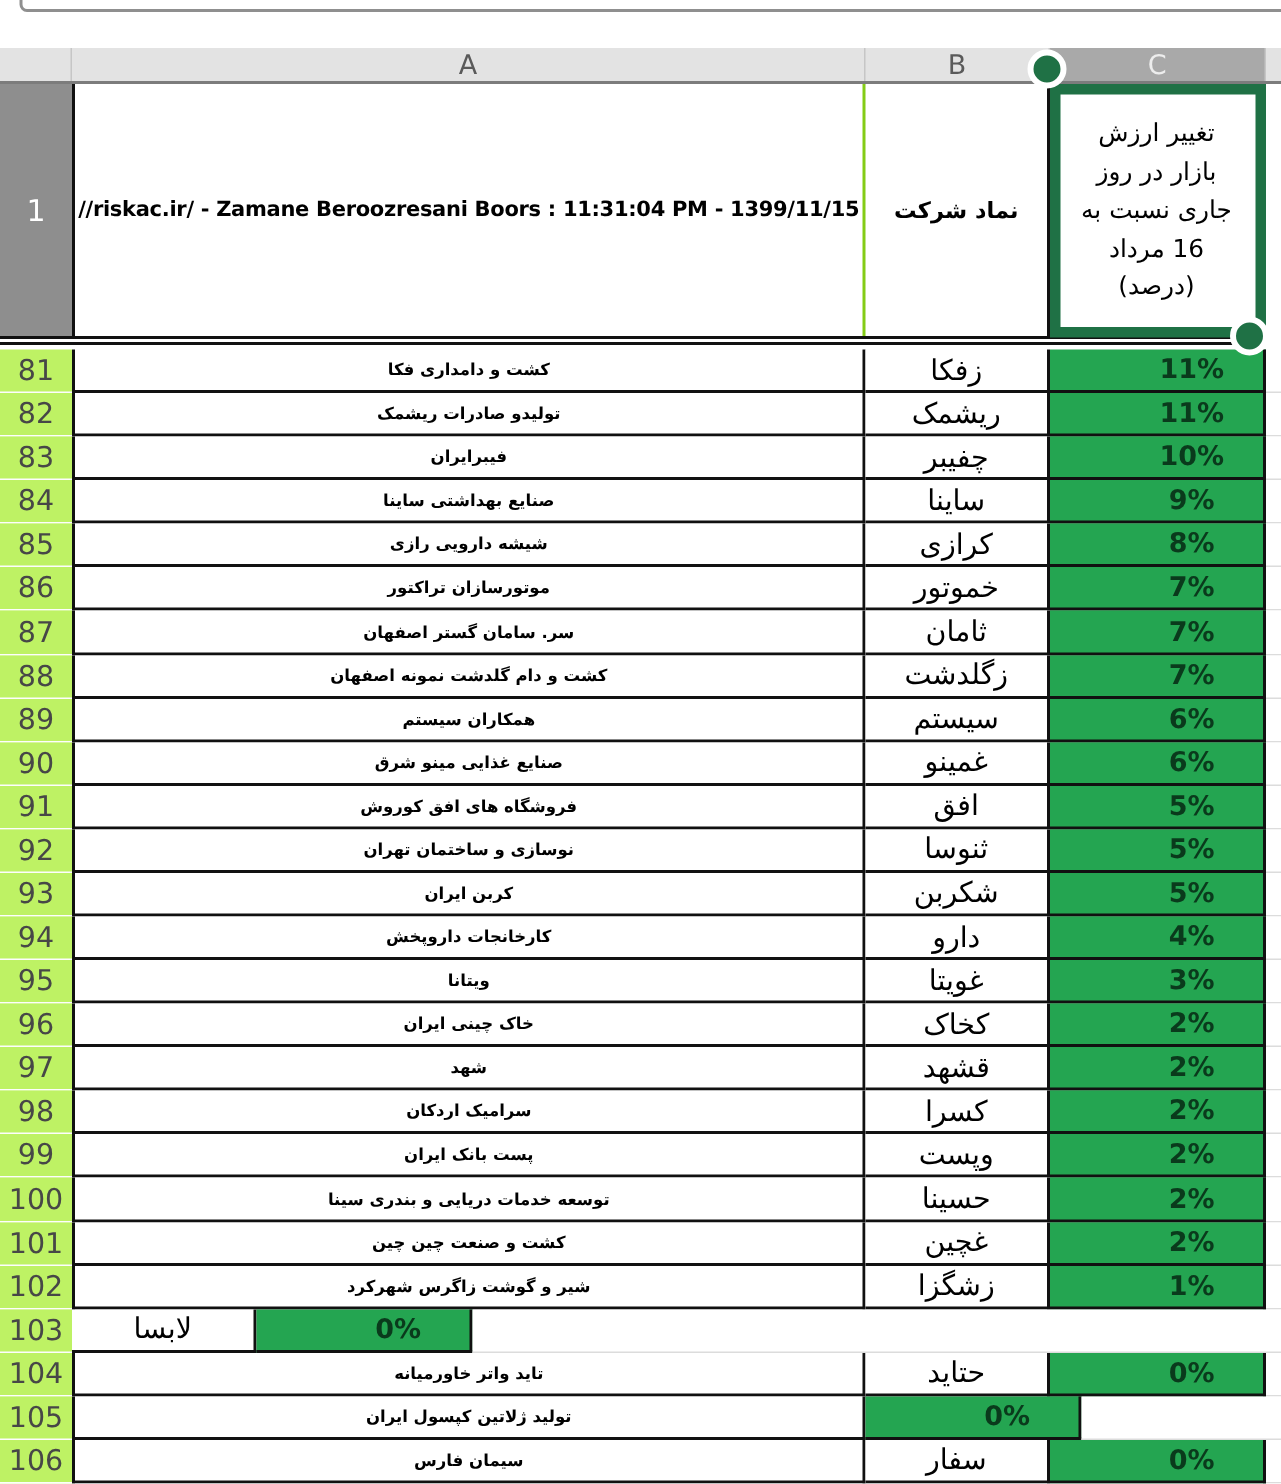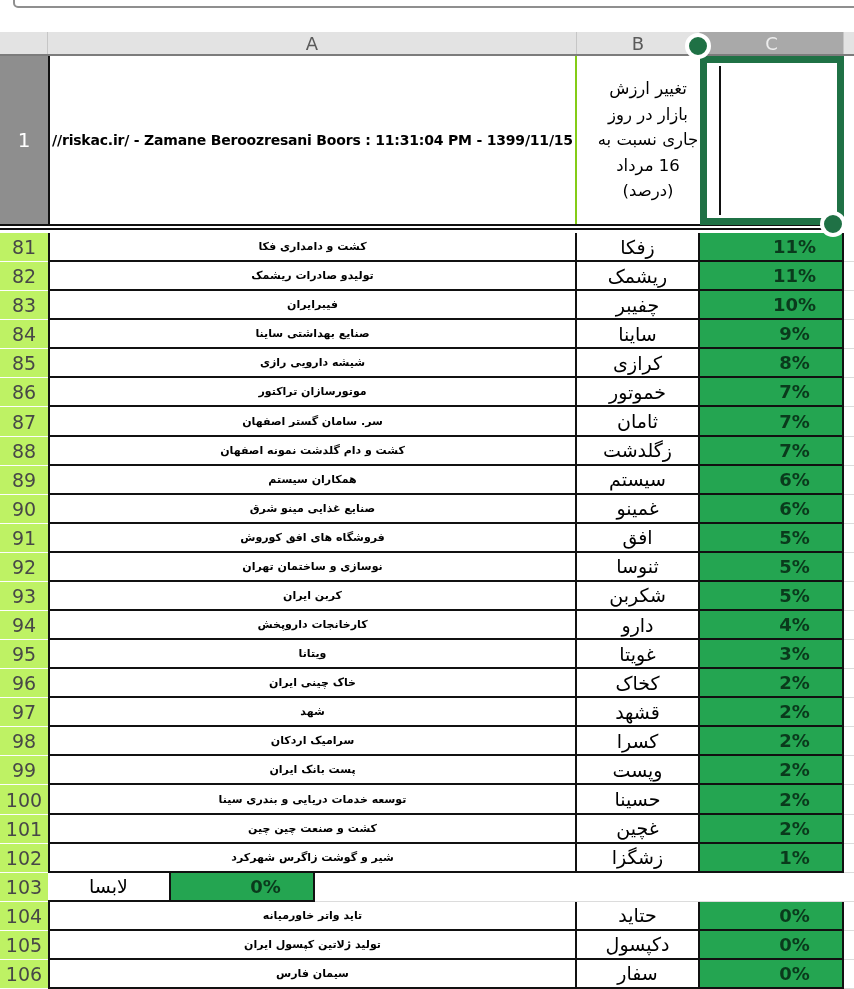--- a/index.html
+++ b/index.html
@@ -75,20 +75,21 @@
     <div class="hcell hcorner"></div>
     <div class="hcell hA">A</div>
     <div class="hcell hB">B</div>
     <div class="hcell hC">C</div>
     <div class="hcell hD"></div>
   </div>
 
   <div class="r1">
     <div class="r1head">1</div>
     <div class="a1">//riskac.ir/ - Zamane Beroozresani Boors : 11:31:04 PM - 1399/11/15</div>
+    <div class="b1">نماد شرکت</div>
     <div class="c1">تغییر ارزش بازار در روز جاری نسبت به 16 مرداد (درصد)</div>
     <div class="r1sliver"></div>
   </div>
 
   <div class="break">
     <div class="break-line"></div>
     <div class="break-sliver"></div>
   </div>
 
   <div id="data-rows">
@@ -255,21 +256,20 @@
       <div class="drow">
         <div class="rnum">104</div>
         <div class="ca">تاید واتر خاورمیانه</div>
         <div class="cb">حتاید</div>
         <div class="cc">0%</div>
         <div class="csliver"></div>
       </div>
       <div class="drow">
         <div class="rnum">105</div>
         <div class="ca">تولید ژلاتین کپسول ایران</div>
-        <div class="cb">دکپسول</div>
         <div class="cc">0%</div>
         <div class="csliver"></div>
       </div>
       <div class="drow">
         <div class="rnum">106</div>
         <div class="ca">سیمان فارس</div>
         <div class="cb">سفار</div>
         <div class="cc">0%</div>
         <div class="csliver"></div>
       </div>

